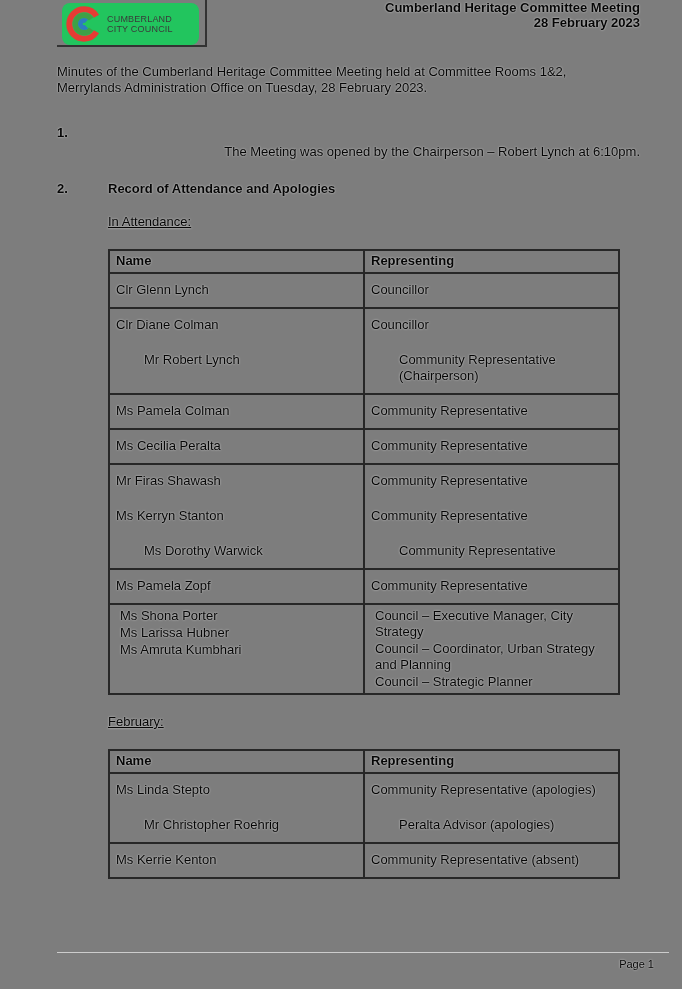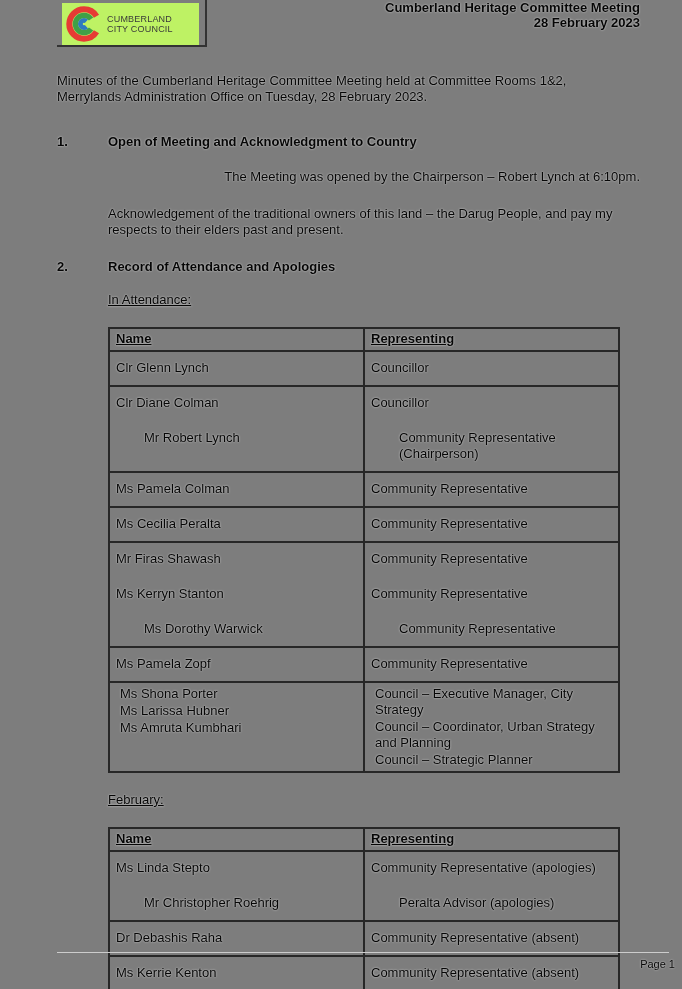--- a/index.html
+++ b/index.html
@@ -15,30 +15,30 @@
     text-shadow:0 0 2px rgba(255,255,255,0.75);
   }
   
   .header{display:flex;align-items:flex-start;padding-left:57px;padding-right:42px;}
   .header-left{
     width:150px;height:47px;flex:0 0 auto;
     border-right:2px solid #333;border-bottom:2px solid #333;
     box-sizing:border-box;
   }
   .logo-card{
-    margin:3px 6px 0 5px;width:137px;height:42px;background:#bef264;border-radius:0;
+    margin:3px 6px 0 5px;width:137px;height:42px;background:#22c55e;border-radius:8px;
     display:flex;align-items:center;padding:1px 2px;box-sizing:border-box;
     text-shadow:none;
   }
   .logo-mark{flex:0 0 auto;margin-left:1px;}
   .logo-text{font-size:9px;line-height:10px;color:#3a3a3a;margin-left:4px;letter-spacing:.2px;}
   .header-right{flex:1;text-align:right;font-weight:bold;font-size:13px;line-height:15px;}
   
   .content{padding:0 42px 0 57px;}
-  .intro{margin:26px 0 0 0;font-size:13px;line-height:16px;max-width:577px;}
+  .intro{margin:17px 0 0 0;font-size:13px;line-height:16px;max-width:577px;}
   .sec{display:flex;}
   .sec-num{width:51px;flex:0 0 auto;font-weight:bold;font-size:13px;line-height:16px;}
   .sec-body{flex:1;min-width:0;}
   .sec-title{font-weight:bold;font-size:13px;line-height:16px;}
   #sec1{margin-top:29px;}
   #sec2{margin-top:21px;}
   .para{font-size:13px;line-height:16px;margin:0;}
   .p1{margin-top:19px;text-align:right;}
   .p2{margin-top:21px;}
   .list-label{margin-top:17px;font-size:13px;line-height:16px;text-decoration:underline;}
@@ -47,32 +47,32 @@
   table.minutes{
     border-collapse:collapse;table-layout:fixed;width:512px;margin-top:19px;
     font-size:13px;line-height:16px;
   }
   table.minutes th, table.minutes td{
     border:2px solid #272727;vertical-align:top;box-sizing:border-box;
   }
   table.minutes th{
     text-align:left;font-weight:bold;padding:2px 6px 3px 6px;
   }
-  .th-label{text-decoration:underline;margin-top:36px;}
+  .th-label{margin-top:36px;}
   td.name-cell{width:160px;}
   .row-wide td{padding:8px 6px 9px 6px;}
   .row-double td{padding:8px 6px 9px 6px;}
   .row-double .line{margin-bottom:19px;}
   .row-double .line:last-child{margin-bottom:0;padding-left:28px;}
   .row-tight td{padding:3px 6px 3px 10px;}
   .row-tight .line{margin-bottom:1px;}
   .row-tight .line:last-child{margin-bottom:0;}
   
   .footer-line{position:absolute;left:57px;right:13px;top:952px;height:1px;background:#cccccc;}
-  .footer-text{position:absolute;top:958px;right:7px;font-size:11px;line-height:13px;}
+  .footer-text{position:absolute;top:958px;right:28px;font-size:11px;line-height:13px;}
 </style>
 </head>
 <body>
 
 <div class="page">
 
   <div class="header">
     <div class="header-left">
       <div class="logo-card">
         <svg class="logo-mark" width="38" height="38" viewBox="0 0 44 44">
@@ -92,23 +92,21 @@
     </div>
   </div>
 
   <div class="content">
 
     <p class="intro">Minutes of the Cumberland Heritage Committee Meeting held at Committee Rooms 1&amp;2, Merrylands Administration Office on Tuesday, 28 February 2023.</p>
 
     <div class="sec" id="sec1">
       <div class="sec-num">1.</div>
       <div class="sec-body">
-        <div class="sec-title">Open of Meeting and Acknowledgment to Country</div>
         <p class="para p1">The Meeting was opened by the Chairperson – Robert Lynch at 6:10pm.</p>
-        <p class="para p2">Acknowledgement of the traditional owners of this land – the Darug People, and pay my respects to their elders past and present.</p>
       </div>
     </div>
 
     <div class="sec" id="sec2">
       <div class="sec-num">2.</div>
       <div class="sec-body">
         <div class="sec-title">Record of Attendance and Apologies</div>
 
         <div class="list-label">In Attendance:</div>
         <table class="minutes" id="attendance-table">
@@ -202,28 +200,20 @@
                   <div class="line">Ms Linda Stepto</div>
                   <div class="line">Mr Christopher Roehrig</div>
                 </td>
                 <td class="rep-cell">
                   <div class="line">Community Representative (apologies)</div>
                   <div class="line">Peralta Advisor (apologies)</div>
                 </td>
               </tr>
               <tr class="row-wide">
                 <td class="name-cell">
-                  <div class="line">Dr Debashis Raha</div>
-                </td>
-                <td class="rep-cell">
-                  <div class="line">Community Representative (absent)</div>
-                </td>
-              </tr>
-              <tr class="row-wide">
-                <td class="name-cell">
                   <div class="line">Ms Kerrie Kenton</div>
                 </td>
                 <td class="rep-cell">
                   <div class="line">Community Representative (absent)</div>
                 </td>
               </tr>
             </tbody>
         </table>
 
       </div>

